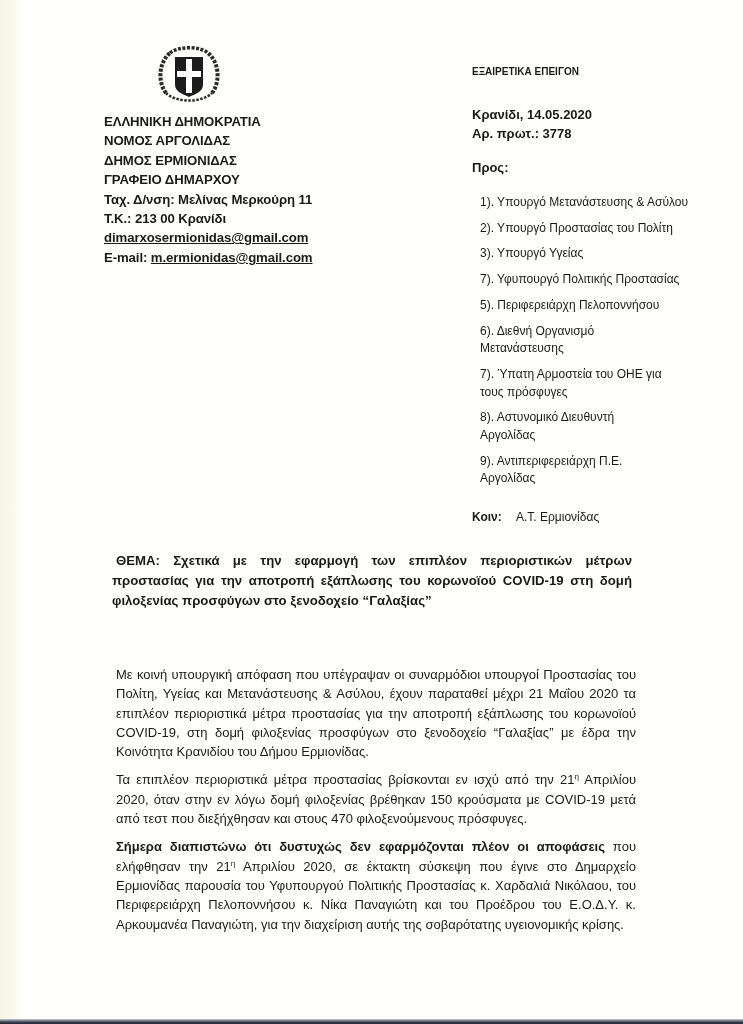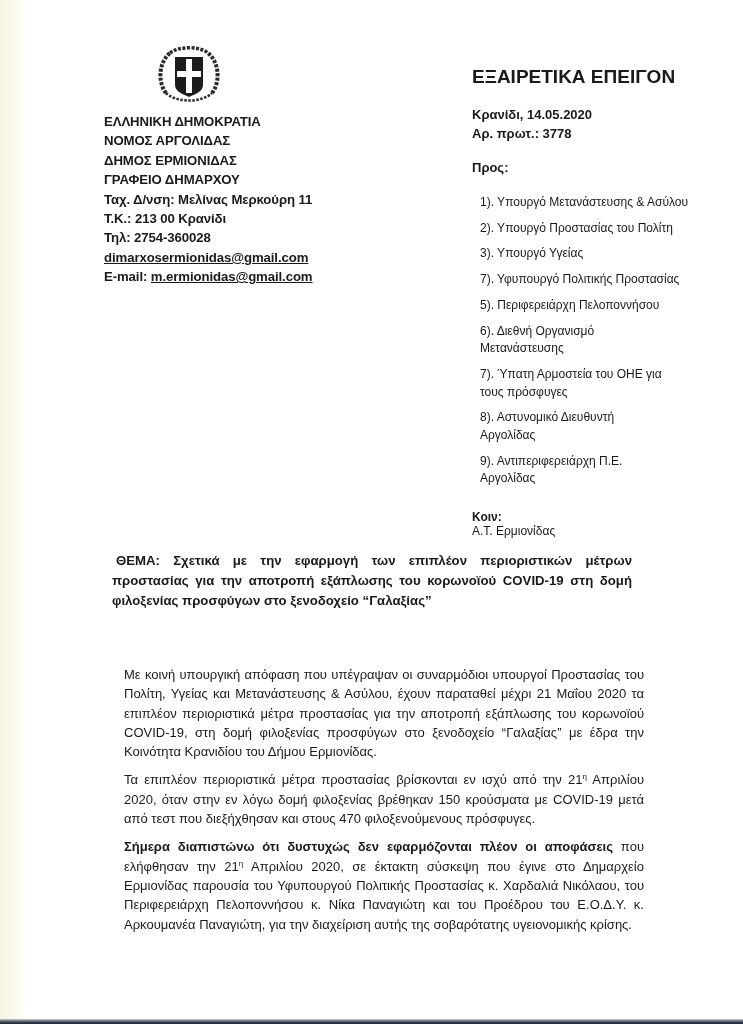--- a/index.html
+++ b/index.html
@@ -49,21 +49,21 @@
     .sender a {
       color: #1a1a1a;
       text-decoration: underline;
     }
     .right-block {
       position: absolute;
       left: 472px; top: 66px;
       width: 250px;
     }
     .urgent {
-      font-size: 19px;
+      font-size: 10px;
       font-weight: bold;
       margin-top: 0;
       height: 20px;
     }
     .date-line, .protocol-line {
       font-size: 13px;
       font-weight: bold;
       line-height: 19px;
     }
     .date-line { margin-top: 19px; }
@@ -82,39 +82,38 @@
     }
     .recipients li {
       margin: 8px;
       padding: 0;
       width: 230px;
     }
     .cc-row {
       margin-top: 22px;
       font-size: 12px;
       display: flex;
-      flex-direction: column;
     }
     .cc-label {
       font-weight: bold;
       width: 44px;
     }
     .subject {
       position: absolute;
       left: 112px; top: 551px;
       width: 520px;
       font-size: 13.2px;
       font-weight: bold;
       line-height: 20px;
       text-align: justify;
     }
     .subject-inner { text-indent: 4px; }
     .body {
       position: absolute;
-      left: 124px; top: 665px;
+      left: 116px; top: 665px;
       width: 520px;
       font-size: 13px;
       line-height: 19.3px;
       text-align: justify;
     }
     .body p {
       margin: 0 0 9px 0;
       text-indent: 0;
     }
     sup {
@@ -142,21 +141,20 @@
     <rect x="21" y="28" width="24" height="6" fill="#ffffff"></rect>
   </svg>
 
   <div class="sender">
     <div>ΕΛΛΗΝΙΚΗ ΔΗΜΟΚΡΑΤΙΑ</div>
     <div>ΝΟΜΟΣ ΑΡΓΟΛΙΔΑΣ</div>
     <div>ΔΗΜΟΣ ΕΡΜΙΟΝΙΔΑΣ</div>
     <div>ΓΡΑΦΕΙΟ ΔΗΜΑΡΧΟΥ</div>
     <div>Ταχ. Δ/νση: Μελίνας Μερκούρη 11</div>
     <div>Τ.Κ.:  213 00 Κρανίδι</div>
-    <div>Τηλ: 2754-360028</div>
     <div><a>dimarxosermionidas@gmail.com</a></div>
     <div><span>E-mail: </span><a>m.ermionidas@gmail.com</a></div>
   </div>
 
   <div class="right-block">
     <div class="urgent">ΕΞΑΙΡΕΤΙΚΑ ΕΠΕΙΓΟΝ</div>
     <div class="date-line">Κρανίδι, 14.05.2020</div>
     <div class="protocol-line">Αρ. πρωτ.: 3778</div>
     <div class="to-label">Προς:</div>
     <ol class="recipients">

